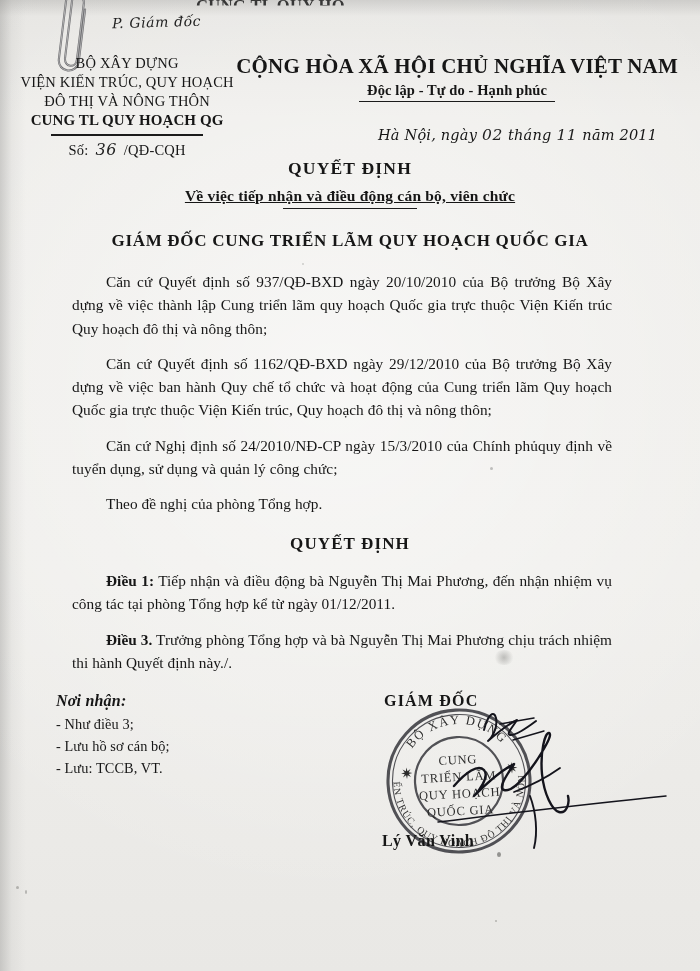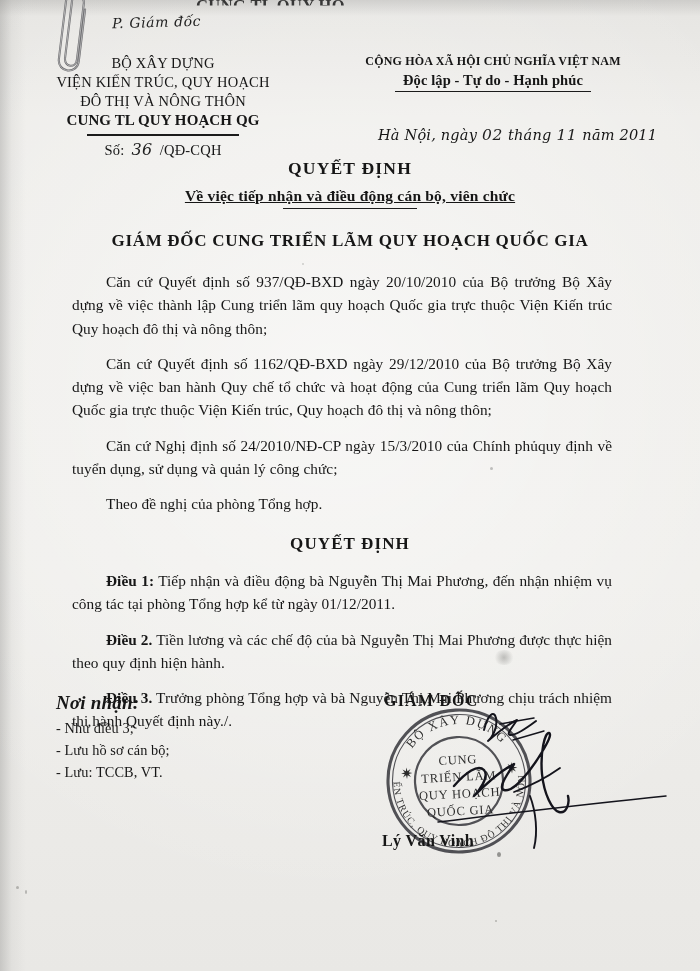--- a/index.html
+++ b/index.html
@@ -135,21 +135,21 @@
     white-space: nowrap;
   }
   #doc-number-value {
     font-family: "DejaVu Serif", serif;
     font-style: italic;
     font-size: 16px;
     padding: 0 7px;
     letter-spacing: 0.5px;
   }
   #nation-line {
-    font-size: 12px;
+    font-size: 21px;
     font-weight: bold;
     letter-spacing: 0.2px;
     white-space: nowrap;
   }
   #motto-line {
     font-size: 14.5px;
     font-weight: bold;
     letter-spacing: 0.1px;
     margin-top: 3px;
     display: inline-block;
@@ -246,21 +246,21 @@
     width: 700px;
     height: 200px;
   }
   #recipients {
     position: absolute;
     left: 56px;
     top: 0;
     width: 250px;
   }
   #recipients-title {
-    font-size: 19px;
+    font-size: 16px;
     font-weight: bold;
     font-style: italic;
     letter-spacing: 0.2px;
     margin-bottom: 3px;
   }
   .recipient-item {
     font-size: 14.3px;
     line-height: 1.55;
     letter-spacing: 0.1px;
   }
@@ -379,21 +379,20 @@
 
     <div id="body">
       <p class="para">Căn cứ Quyết định số 937/QĐ-BXD ngày 20/10/2010 của Bộ trưởng Bộ Xây dựng về việc thành lập Cung triển lãm quy hoạch Quốc gia trực thuộc Viện Kiến trúc Quy hoạch đô thị và nông thôn;</p>
       <p class="para">Căn cứ Quyết định số 1162/QĐ-BXD ngày 29/12/2010 của Bộ trưởng Bộ Xây dựng về việc ban hành Quy chế tổ chức và hoạt động của Cung triển lãm Quy hoạch Quốc gia trực thuộc Viện Kiến trúc, Quy hoạch đô thị và nông thôn;</p>
       <p class="para">Căn cứ Nghị định số 24/2010/NĐ-CP ngày 15/3/2010 của Chính phủquy định về tuyển dụng, sử dụng và quản lý công chức;</p>
       <p class="para">Theo đề nghị của phòng Tổng hợp.</p>
 
       <p class="para" id="decision-heading">QUYẾT ĐỊNH</p>
 
       <p class="para"><span class="article-label">Điều 1:</span><span> Tiếp nhận và điều động bà Nguyễn Thị Mai Phương, đến nhận nhiệm vụ công tác tại phòng Tổng hợp kể từ ngày 01/12/2011.</span></p>
-      <p class="para"><span class="article-label">Điều 2.</span><span> Tiền lương và các chế độ của bà Nguyễn Thị Mai Phương được thực hiện theo quy định hiện hành.</span></p>
       <p class="para"><span class="article-label">Điều 3.</span><span> Trưởng phòng Tổng hợp và bà Nguyễn Thị Mai Phương chịu trách nhiệm thi hành Quyết định này./.</span></p>
     </div>
 
     <div id="smudge-a"></div>
 
     <div id="footer">
 
       <div id="recipients">
         <div id="recipients-title">Nơi nhận:</div>
         <div class="recipient-item">- Như điều 3;</div>

